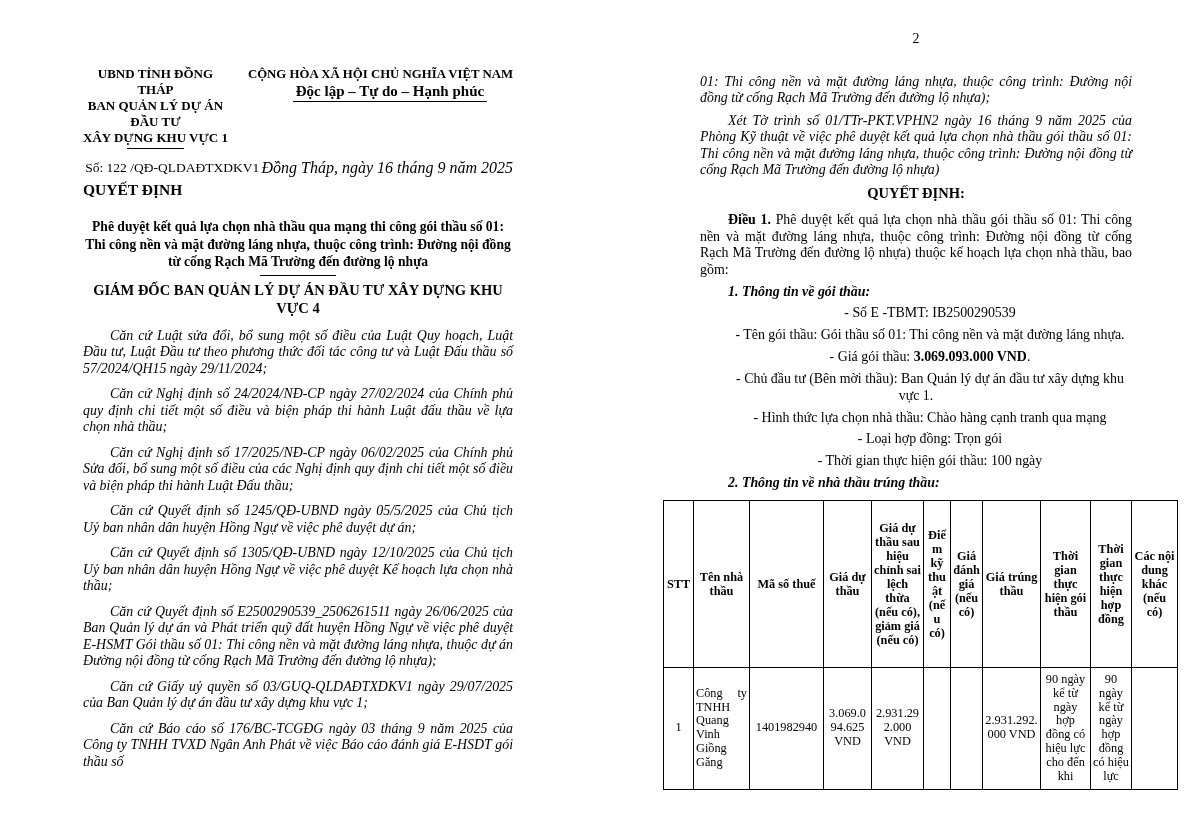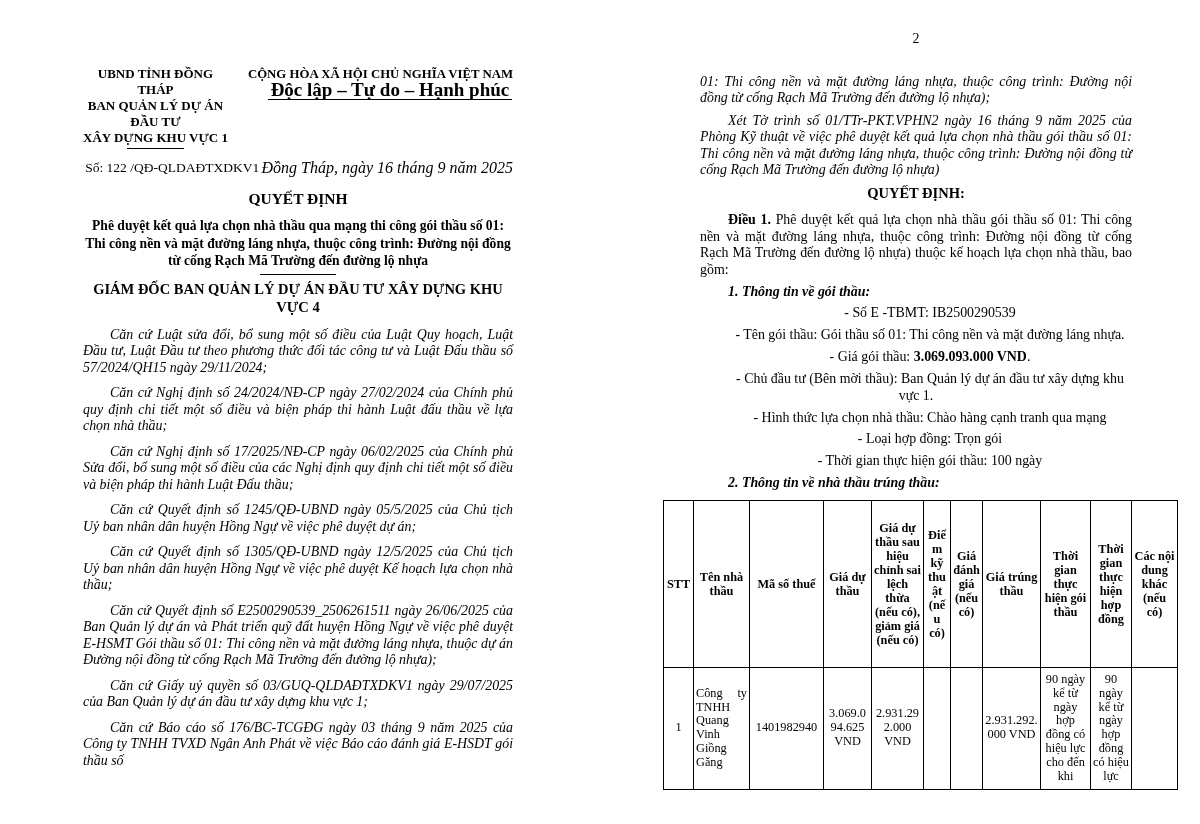--- a/index.html
+++ b/index.html
@@ -11,29 +11,29 @@
   .page { position:absolute; color:#000; }
   .page-left  { left:83px;  top:66px; width:430px; }
   .page-right { left:700px; top:30px; width:432px; }
 
   
   .head-row { display:flex;gap:20px; }
   .org { width:198px; text-align:center; font-weight:bold; font-size:13px; line-height:16px; }
   .org-rule { width:57px; border-top:1.4px solid #000; margin:2px auto 0; }
   .motto { flex:1; text-align:center; }
   .motto1 { font-size:12.8px; font-weight:bold; line-height:16px; white-space:nowrap; }
-  .motto2 { display:inline-block; font-size:19px; font-weight:bold; line-height:15px;
+  .motto2 { display:inline-block; font-size:15px; font-weight:bold; line-height:15px;
             border-bottom:1.4px solid #000; padding:0 3px 2px;margin-left:19px; }
 
   .numdate { display:flex; margin-top:10px; font-size:13.5px; line-height:17px; }
   .docnum  { width:198px; text-align:center; white-space:nowrap; }
   .dateline{ flex:1; text-align:center; font-style:italic; font-size:16px; white-space:nowrap; }
 
-  .title    { text-align:center; font-weight:bold; font-size:15.5px; line-height:20px; margin-top:13px; }
-  .subtitle { text-align:center; font-weight:bold; font-size:13.6px; line-height:17.6px; margin-top:8px; }
+  .title    { text-align:left; font-weight:bold; font-size:15.5px; line-height:20px; margin-top:4px; }
+  .subtitle { text-align:center; font-weight:bold; font-size:13.6px; line-height:17.6px; margin-top:18px; }
   .subrule  { width:76px; border-top:1px solid #000; margin:4px auto 5px; }
   .authority{ text-align:center; font-weight:bold; font-size:14.5px; line-height:18px; }
 
   .recitals { margin-top:11px; }
   .recitals p { margin:0 0 9px; font-style:italic; font-size:13.9px; line-height:16.5px;
                 text-align:justify; text-indent:27px; }
 
   
   .pagenum { text-align:center; font-size:14px; line-height:17px; margin-bottom:27px; }
   .page-right p { font-size:13.9px; line-height:16.4px; text-align:justify; margin:0 0 6px; }
@@ -86,21 +86,21 @@
     <div class="title">QUYẾT ĐỊNH</div>
     <div class="subtitle">Phê duyệt kết quả lựa chọn nhà thầu qua mạng thi công gói thầu số 01: Thi công nền và mặt đường láng nhựa, thuộc công trình: Đường nội đồng từ cống Rạch Mã Trường đến đường lộ nhựa</div>
     <div class="subrule"></div>
     <div class="authority">GIÁM ĐỐC BAN QUẢN LÝ DỰ ÁN ĐẦU TƯ XÂY DỰNG KHU VỰC 4</div>
 
     <div class="recitals">
       <p>Căn cứ Luật sửa đổi, bổ sung một số điều của Luật Quy hoạch, Luật Đầu tư, Luật Đầu tư theo phương thức đối tác công tư và Luật Đấu thầu số 57/2024/QH15 ngày 29/11/2024;</p>
       <p>Căn cứ Nghị định số 24/2024/NĐ-CP ngày 27/02/2024 của Chính phủ quy định chi tiết một số điều và biện pháp thi hành Luật đấu thầu về lựa chọn nhà thầu;</p>
       <p>Căn cứ Nghị định số 17/2025/NĐ-CP ngày 06/02/2025 của Chính phủ Sửa đổi, bổ sung một số điều của các Nghị định quy định chi tiết một số điều và biện pháp thi hành Luật Đấu thầu;</p>
       <p>Căn cứ Quyết định số 1245/QĐ-UBND ngày 05/5/2025 của Chủ tịch Uỷ ban nhân dân huyện Hồng Ngự  về việc phê duyệt dự án;</p>
-      <p>Căn cứ Quyết định số 1305/QĐ-UBND ngày 12/5/2025 của Chủ tịch Uỷ ban nhân dân huyện Hồng Ngự về việc phê duyệt Kế hoạch lựa chọn nhà thầu;</p>
+      <p>Căn cứ Quyết định số 1305/QĐ-UBND ngày 12/10/2025 của Chủ tịch Uỷ ban nhân dân huyện Hồng Ngự về việc phê duyệt Kế hoạch lựa chọn nhà thầu;</p>
       <p>Căn cứ Quyết định số E2500290539_2506261511 ngày 26/06/2025 của Ban Quản lý dự án và Phát triển quỹ đất huyện Hồng Ngự về việc phê duyệt E-HSMT Gói thầu số 01: Thi công nền và mặt đường láng nhựa, thuộc dự án Đường nội đồng từ cống Rạch Mã Trường đến đường lộ nhựa);</p>
       <p>Căn cứ Giấy uỷ quyền số 03/GUQ-QLDAĐTXDKV1 ngày 29/07/2025 của Ban Quản lý dự án đầu tư xây dựng khu vực 1;</p>
       <p>Căn cứ Báo cáo số 176/BC-TCGĐG ngày 03 tháng 9 năm 2025 của Công ty TNHH TVXD Ngân Anh Phát về việc Báo cáo đánh giá E-HSDT gói thầu số</p>
     </div>
   </section>
 
   <section class="page page-right">
 
     <div class="pagenum">2</div>
 

